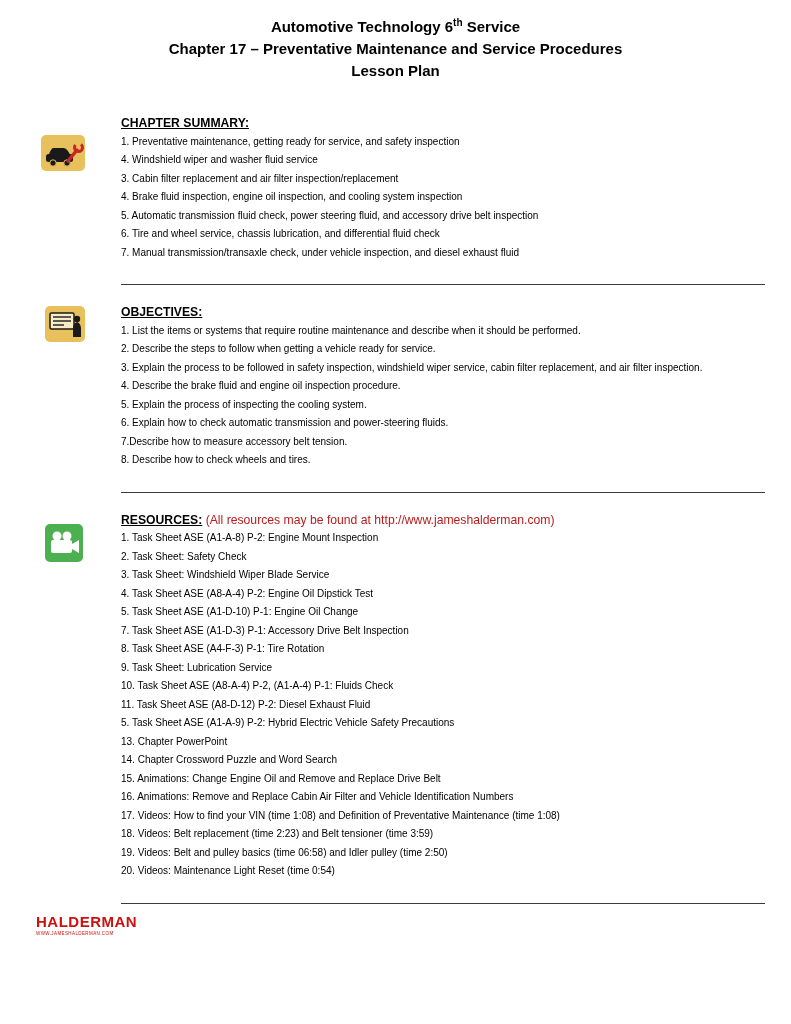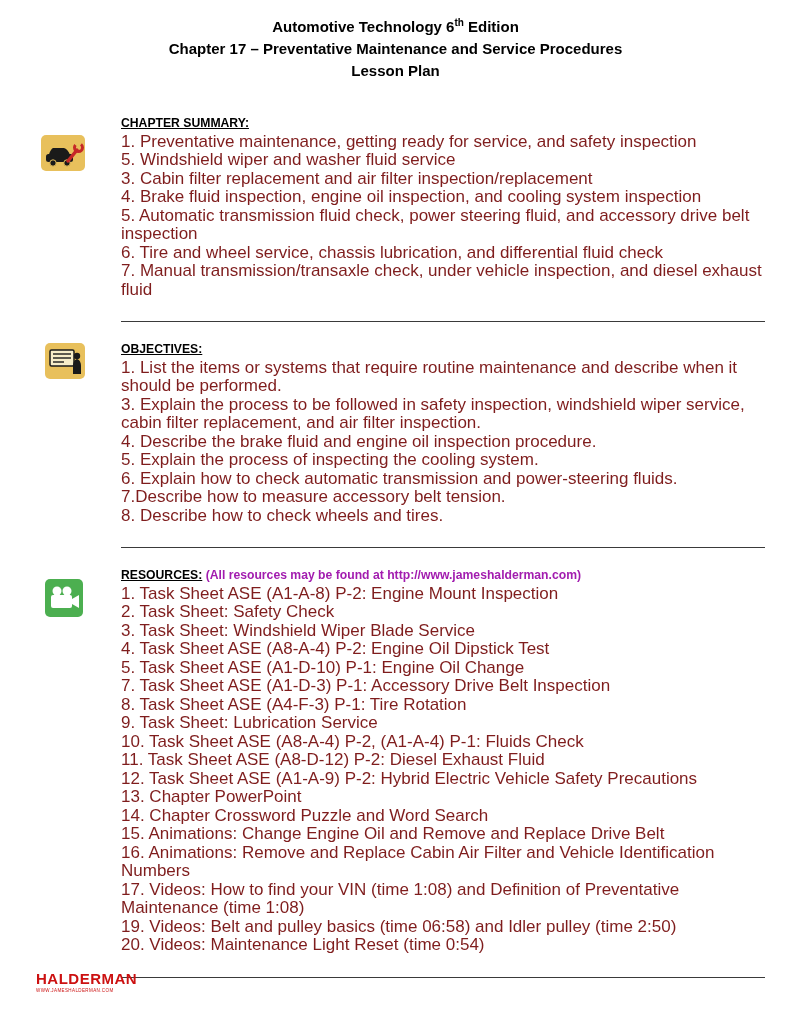--- a/index.html
+++ b/index.html
@@ -22,39 +22,39 @@
   }
   .doc-title sup{font-size:10px;}
   .content{margin:32px 26px 0 121px;width:644px;}
   .section{position:relative;}
   .icon-box{position:absolute;display:block;}
   .section-summary .icon-box{left:-81px;top:20px;}
   .section-objectives .icon-box{left:-77px;top:2px;}
   .section-resources .icon-box{left:-77px;top:12px;}
   .heading-line{margin:0;font-size:12.2px;line-height:18.5px;color:#000;}
   .heading-text{font-weight:700;text-decoration:underline;}
-  .heading-note{font-weight:700;color:#a21caf;}
+  .heading-note{font-weight:400;color:#b91c1c;}
   ul.lines{list-style:none;margin:0;padding:0;}
-  li.line{font-size:17px;line-height:18.5px;color:#7f1d1d;}
+  li.line{font-size:10px;line-height:18.5px;color:#000000;}
   li.line .b{font-weight:400;}
   hr.rule{border:none;border-top:1px solid #3a3a3a;margin:22px 0 18px 0;height:0;}
   .logo{
-    position:absolute;left:36px;top:971px;
+    position:absolute;left:36px;top:914px;
     color:var(--logo-red,#c11);
   }
   .logo-text{font-size:15px;font-weight:800;letter-spacing:.5px;line-height:16px;}
   .logo-sub{font-size:4.5px;letter-spacing:.4px;margin-top:1px;}
 </style>
 </head>
 <body>
 
 <div class="page">
 
   <header class="doc-title">
-    <div><span>Automotive Technology 6</span><sup>th</sup><span> Edition</span></div>
+    <div><span>Automotive Technology 6</span><sup>th</sup><span> Service</span></div>
     <div>Chapter 17 – Preventative Maintenance and Service Procedures</div>
     <div>Lesson Plan</div>
   </header>
 
   <div class="content">
 
     <section class="section section-summary">
       <span class="icon-box">
         <svg width="46" height="38" viewBox="0 0 46 38" aria-hidden="true">
           <rect x="1" y="1" width="44" height="36" rx="5" style="fill:var(--icon-gold,#E8C05C)"></rect>
@@ -64,21 +64,21 @@
           <circle cx="27" cy="29" r="3.2" style="fill:var(--ink,#1a1a1a);stroke:var(--icon-gold,#E8C05C);stroke-width:1"></circle>
           <path d="M28 27 L37 16" style="stroke:var(--accent-red,#C62828);stroke-width:3.5;stroke-linecap:round;fill:none"></path>
           <circle cx="38.5" cy="13.5" r="4" style="fill:none;stroke:var(--accent-red,#C62828);stroke-width:3;stroke-dasharray:15 6"></circle>
         </svg>
       </span>
       <div class="heading-line"><span class="heading-text">CHAPTER SUMMARY:</span></div>
       <ul class="lines">
 
           <li class="line">1. Preventative maintenance, getting ready for service, and safety inspection</li>
 
-          <li class="line">5.  Windshield wiper and washer fluid service</li>
+          <li class="line">4.  Windshield wiper and washer fluid service</li>
 
           <li class="line">3. Cabin filter replacement and air filter inspection/replacement</li>
 
           <li class="line">4. Brake fluid inspection, engine oil inspection, and cooling system inspection</li>
 
           <li class="line">5. Automatic transmission fluid check, power steering fluid, and accessory drive belt inspection</li>
 
           <li class="line">6. Tire and wheel service, chassis lubrication, and differential fluid check</li>
 
           <li class="line">7. Manual transmission/transaxle check, under vehicle inspection, and diesel exhaust fluid</li>
@@ -97,20 +97,21 @@
           <line x1="9" y1="20" x2="20" y2="20" style="stroke:var(--ink,#1a1a1a);stroke-width:1.4"></line>
           <circle cx="33" cy="14" r="3.2" style="fill:var(--ink,#1a1a1a)"></circle>
           <path d="M33 17 c-3 1 -4 4 -4 7 l0 8 8 0 0 -8 c0 -3 -1 -6 -4 -7 z" style="fill:var(--ink,#1a1a1a)"></path>
         </svg>
       </span>
       <div class="heading-line"><span class="heading-text">OBJECTIVES:</span></div>
       <ul class="lines">
 
           <li class="line">1. List the items or systems that require routine maintenance and describe when it should be performed.</li>
 
+          <li class="line">2. Describe the steps to follow when getting a vehicle ready for service.</li>
 
           <li class="line">3. Explain the process to be followed in safety inspection, windshield wiper service, cabin filter replacement, and air filter inspection.</li>
 
           <li class="line">4.  Describe the brake fluid and engine oil inspection procedure.</li>
 
           <li class="line">5. Explain the process of inspecting the cooling system.</li>
 
           <li class="line">6. Explain how to check automatic transmission and power-steering fluids.</li>
 
           <li class="line">7.Describe how to measure accessory belt tension.</li>
@@ -149,32 +150,33 @@
           <li class="line"><span class="b">7. Task Sheet ASE (A1-D-3) P-1</span><span>: Accessory Drive Belt Inspection</span></li>
 
           <li class="line"><span class="b">8. Task Sheet ASE (A4-F-3) P-1</span><span>: Tire Rotation</span></li>
 
           <li class="line"><span class="b">9. Task Sheet</span><span>: Lubrication Service</span></li>
 
           <li class="line"><span class="b">10. Task Sheet ASE (A8-A-4) P-2, (A1-A-4) P-1</span><span>: Fluids Check</span></li>
 
           <li class="line"><span class="b">11. Task Sheet ASE (A8-D-12) P-2</span><span>: Diesel Exhaust Fluid</span></li>
 
-          <li class="line"><span class="b">12. Task Sheet ASE (A1-A-9) P-2</span><span>: Hybrid Electric Vehicle Safety Precautions</span></li>
+          <li class="line"><span class="b">5. Task Sheet ASE (A1-A-9) P-2</span><span>: Hybrid Electric Vehicle Safety Precautions</span></li>
 
           <li class="line"><span class="b"></span><span>13. Chapter PowerPoint</span></li>
 
           <li class="line"><span class="b"></span><span>14. Chapter Crossword Puzzle and Word Search</span></li>
 
           <li class="line"><span class="b"></span><span>15. Animations: Change Engine Oil and Remove and Replace Drive Belt</span></li>
 
           <li class="line"><span class="b"></span><span>16. Animations: Remove and Replace Cabin Air Filter and Vehicle Identification Numbers</span></li>
 
           <li class="line"><span class="b"></span><span>17. Videos:  How to find your VIN (time 1:08) and Definition of Preventative Maintenance (time 1:08)</span></li>
 
+          <li class="line"><span class="b"></span><span>18. Videos: Belt replacement (time 2:23) and Belt tensioner (time 3:59)</span></li>
 
           <li class="line"><span class="b"></span><span>19. Videos: Belt and pulley basics (time 06:58) and Idler pulley (time 2:50)</span></li>
 
           <li class="line"><span class="b"></span><span>20. Videos:  Maintenance Light Reset (time 0:54)</span></li>
         </ul>
     </section>
 
     <hr class="rule">
 
   </div>

